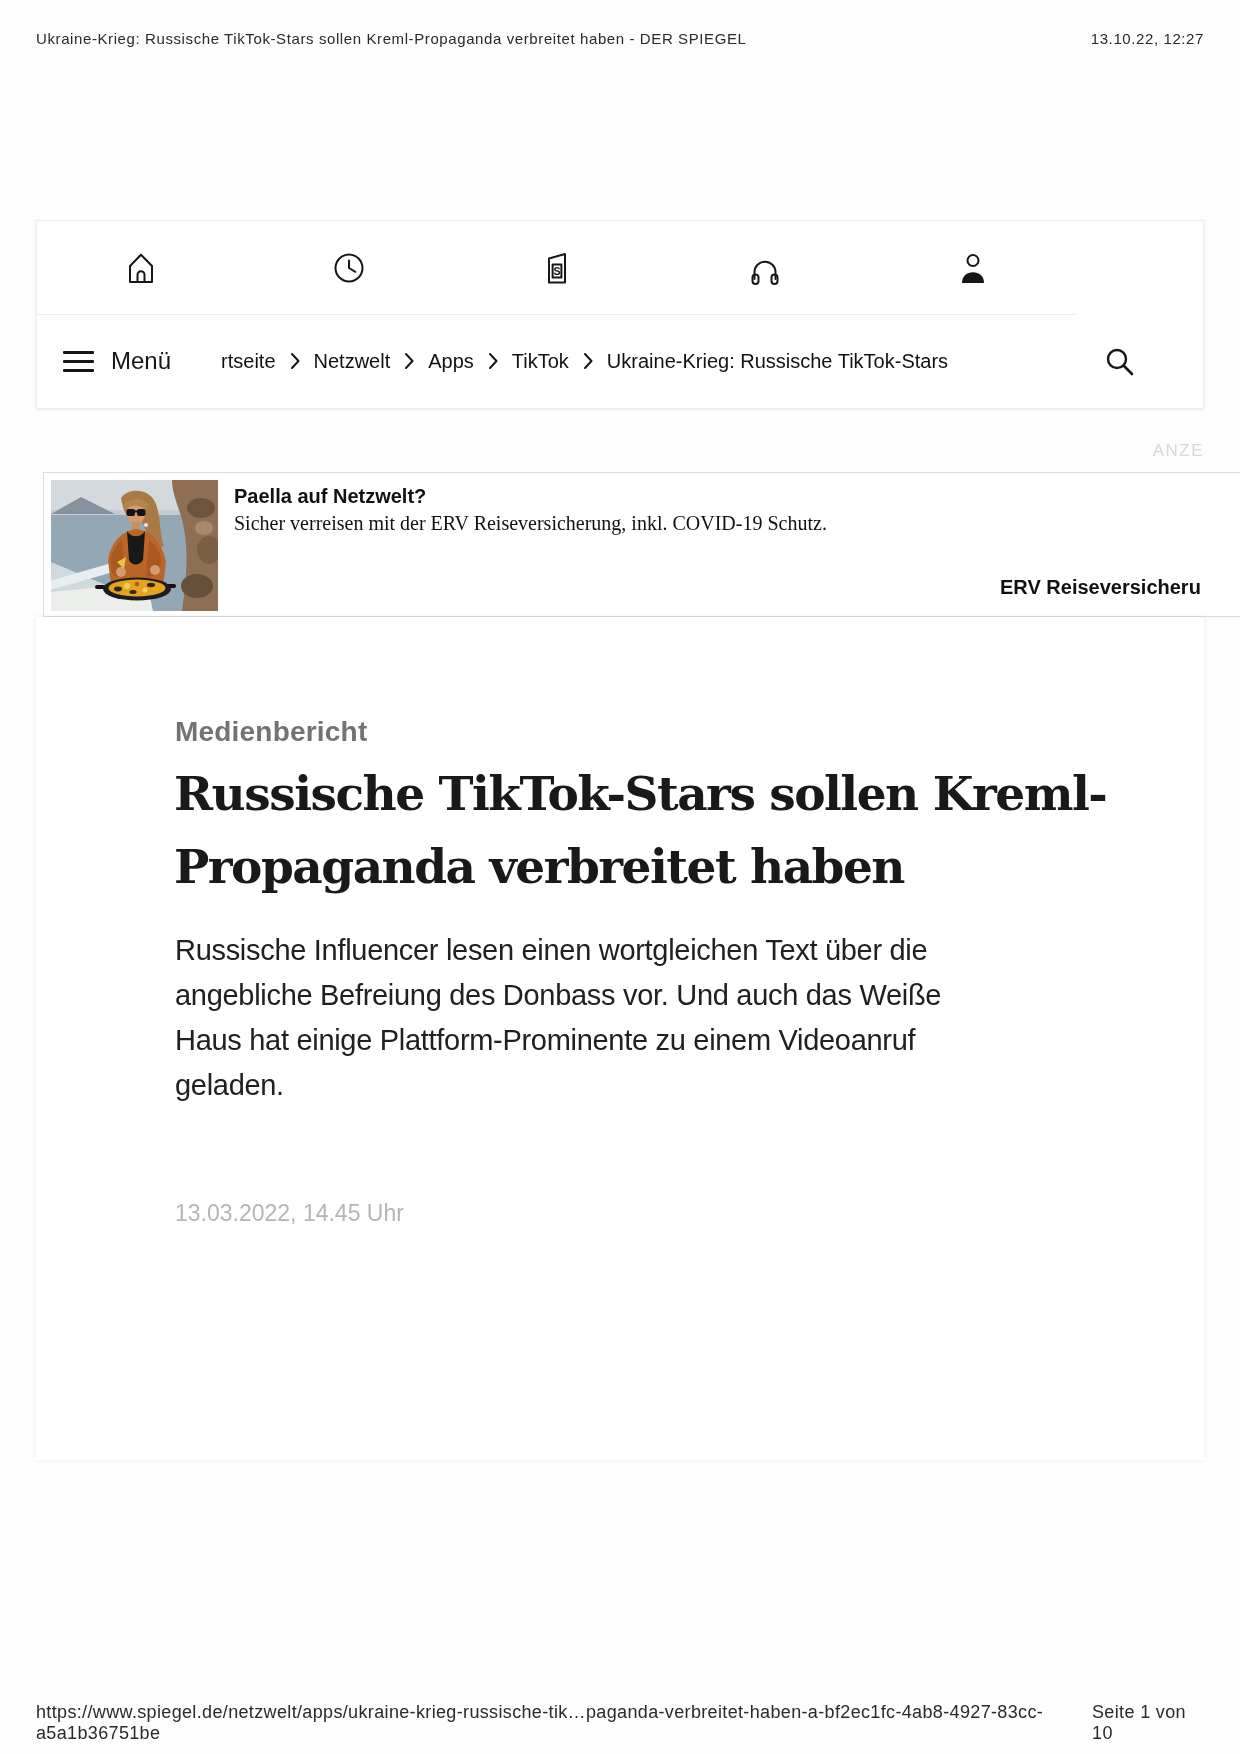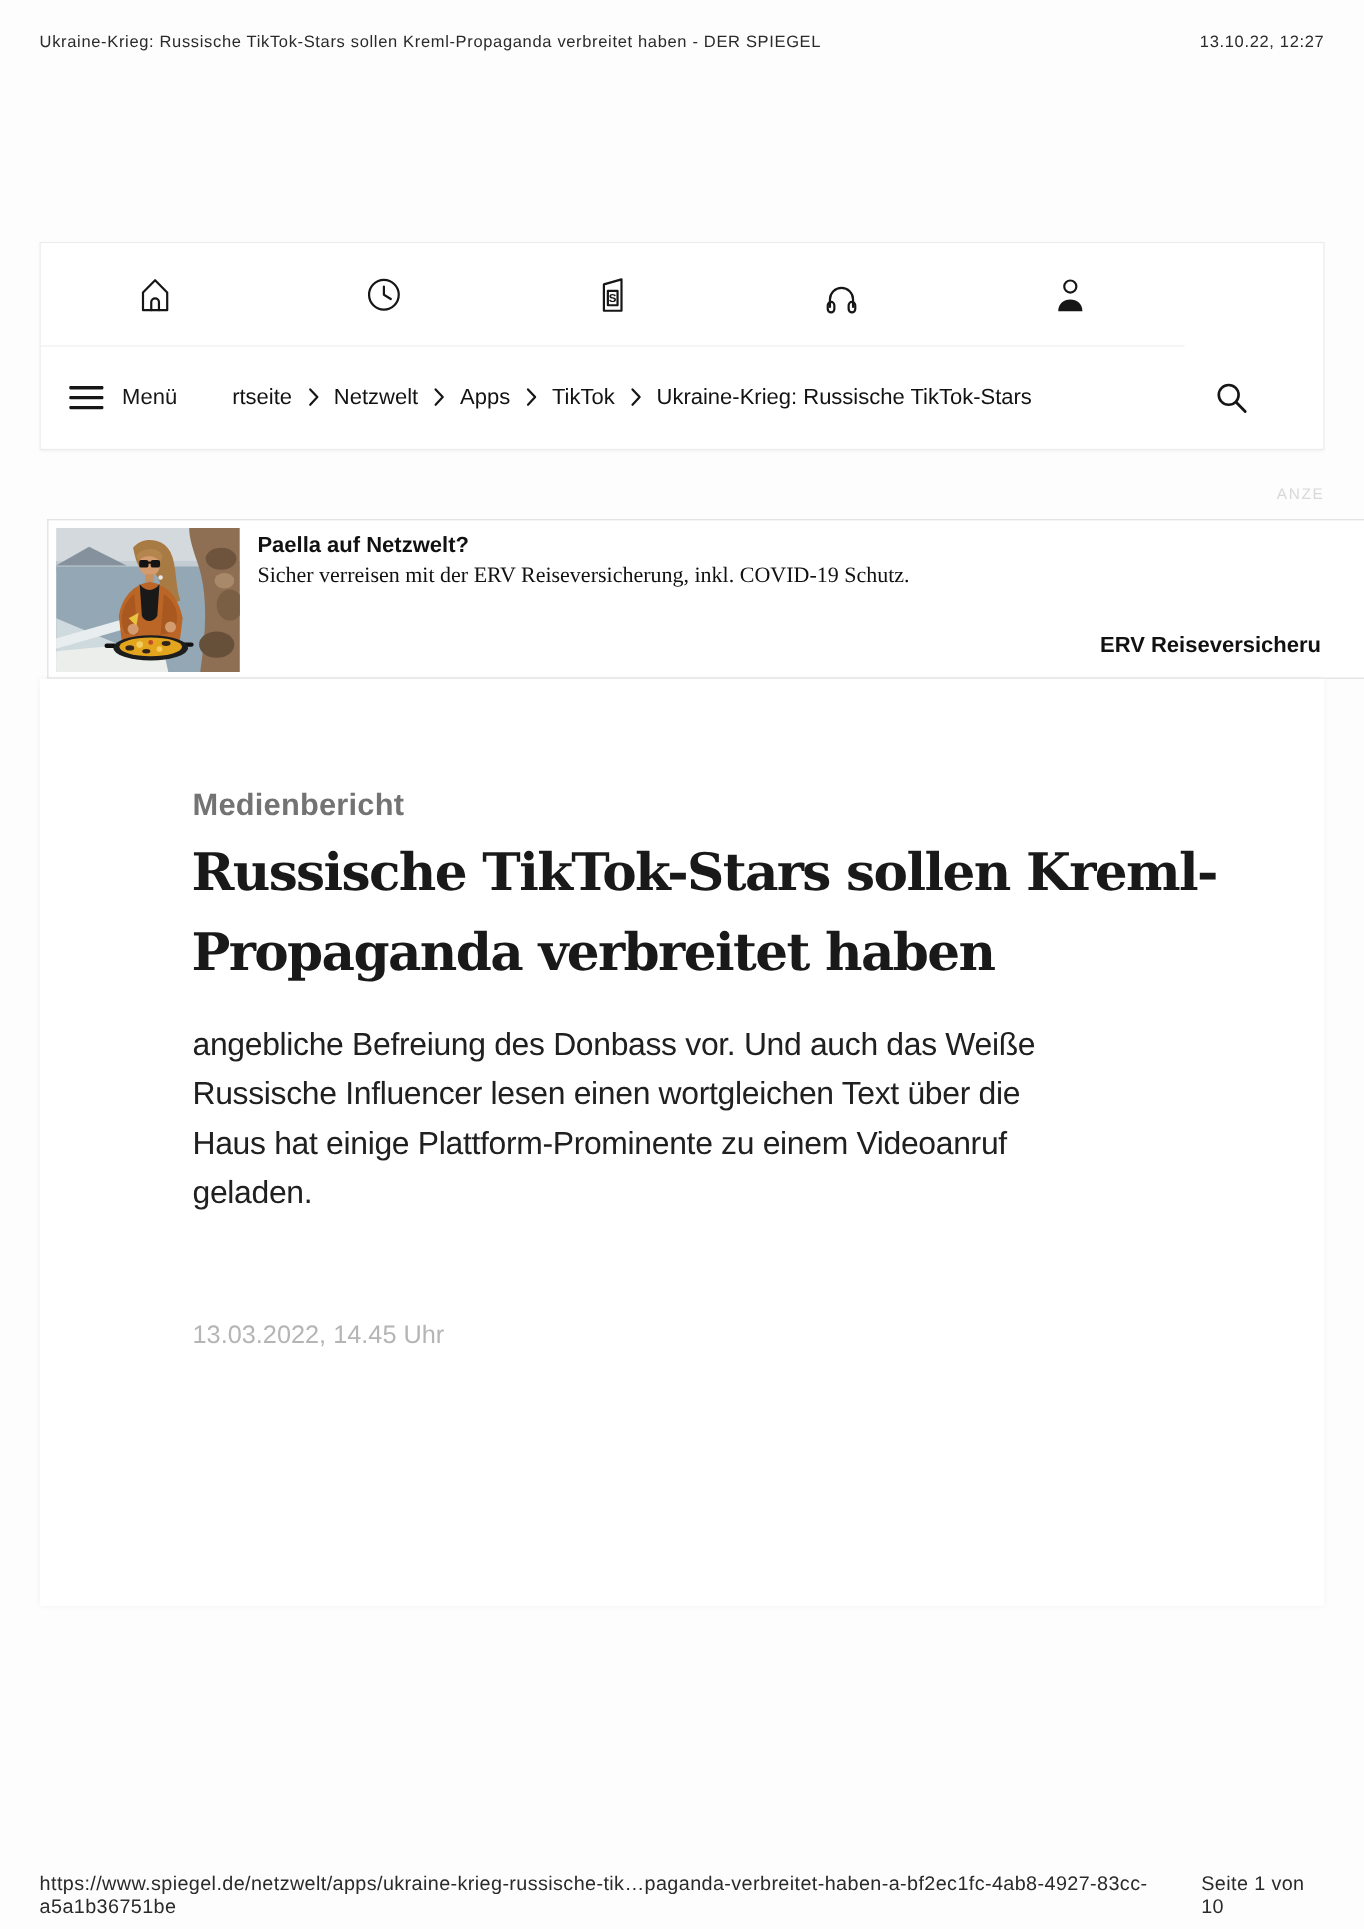--- a/index.html
+++ b/index.html
@@ -14,28 +14,28 @@
 
   
   .nav-card{position:absolute;left:36px;top:220px;width:1166px;height:187px;background:#fff;
             border:1px solid #ececec;box-shadow:0 1px 3px rgba(0,0,0,.06);}
   .icons-row{height:93px;width:1040px;display:flex;align-items:center;justify-content:space-around;
              border-bottom:1px solid #eee;}
   .nav-icon{width:44px;height:44px;display:flex;align-items:center;justify-content:center;cursor:pointer;}
   .menu-row{height:92px;display:flex;align-items:center;padding:0 26px;}
   .hamburger{display:flex;flex-direction:column;gap:6px;cursor:pointer;margin-right:17px;}
   .hamburger span{display:block;width:31px;height:3px;background:#161616;border-radius:1px;}
-  .menu-label{font-size:20px;color:#161616;cursor:pointer;}
+  .menu-label{font-size:24px;color:#161616;cursor:pointer;}
   .breadcrumb{display:flex;align-items:center;gap:14px;margin-left:50px;font-size:20px;color:#121212;
               white-space:nowrap;overflow:hidden;}
   .crumb{cursor:pointer;text-align:right;}
   .search-btn{margin-left:auto;margin-right:40px;cursor:pointer;display:flex;}
 
   
-  .ad-label{position:absolute;top:441px;right:36px;font-size:14px;letter-spacing:1.5px;color:#d8d8d8;}
+  .ad-label{position:absolute;top:441px;right:36px;font-size:17px;letter-spacing:1.5px;color:#d8d8d8;}
   .ad-card{position:absolute;left:43px;top:472px;width:1197px;height:145px;background:#fff;
            border:1px solid #dcdcdc;border-right:none;box-sizing:border-box;}
   .ad-image{position:absolute;left:7px;top:7px;width:167px;height:131px;display:block;cursor:pointer;}
   .ad-title{position:absolute;left:190px;top:12px;font-size:20px;font-weight:700;color:#111;}
   .ad-body{position:absolute;left:190px;top:39px;font-family:"Liberation Serif",serif;font-size:20px;color:#111;}
   .ad-advertiser{position:absolute;left:956px;top:103px;font-size:20px;font-weight:700;color:#111;white-space:nowrap;}
 
   
   .article-card{position:absolute;left:36px;top:617px;width:1168px;height:843px;background:#fff;
                 box-shadow:0 0 5px rgba(0,0,0,.08);}
@@ -185,22 +185,22 @@
     <div class="ad-advertiser">ERV Reiseversicheru</div>
   </div>
 
   <div class="article-card">
     <div class="kicker">Medienbericht</div>
     <div class="headline">
       <div>Russische TikTok-Stars sollen Kreml-</div>
       <div>Propaganda verbreitet haben</div>
     </div>
     <div class="lede">
+      <div>Russische Influencer lesen einen wortgleichen Text über die</div>
       <div>angebliche Befreiung des Donbass vor. Und auch das Weiße</div>
-      <div>Russische Influencer lesen einen wortgleichen Text über die</div>
       <div>Haus hat einige Plattform-Prominente zu einem Videoanruf</div>
       <div>geladen.</div>
     </div>
     <div class="timestamp">13.03.2022, 14.45 Uhr</div>
   </div>
 
   <div class="print-footer">
     <span>https://www.spiegel.de/netzwelt/apps/ukraine-krieg-russische-tik…paganda-verbreitet-haben-a-bf2ec1fc-4ab8-4927-83cc-a5a1b36751be</span>
     <span>Seite 1 von 10</span>
   </div>

